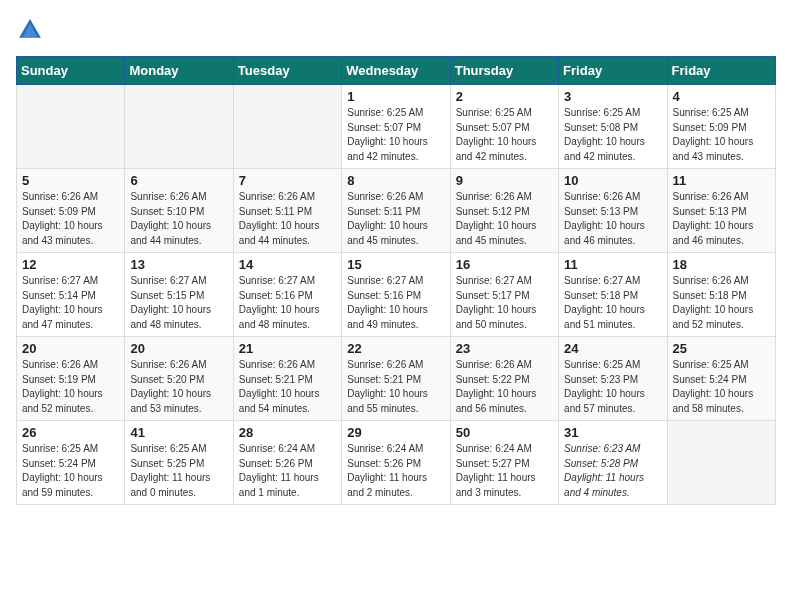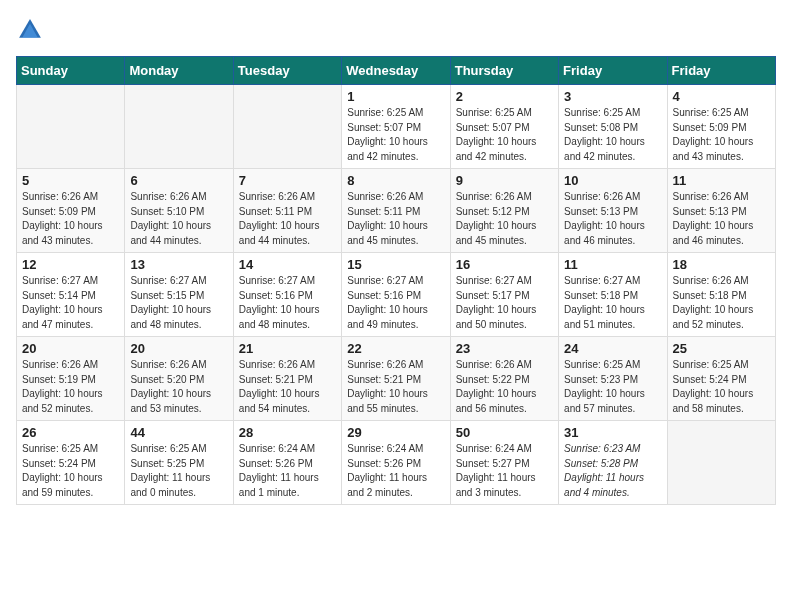--- a/index.html
+++ b/index.html
@@ -309,21 +309,21 @@
       </tr>
       <tr>
         <td>
           <div class="day-num">26</div>
           <div class="day-detail" style="white-space: pre-line;">Sunrise: 6:25 AM
 Sunset: 5:24 PM
 Daylight: 10 hours
 and 59 minutes.</div>
         </td>
         <td>
-          <div class="day-num">44</div>
+          <div class="day-num">41</div>
           <div class="day-detail" style="white-space: pre-line;">Sunrise: 6:25 AM
 Sunset: 5:25 PM
 Daylight: 11 hours
 and 0 minutes.</div>
         </td>
         <td>
           <div class="day-num">28</div>
           <div class="day-detail" style="white-space: pre-line;">Sunrise: 6:24 AM
 Sunset: 5:26 PM
 Daylight: 11 hours

